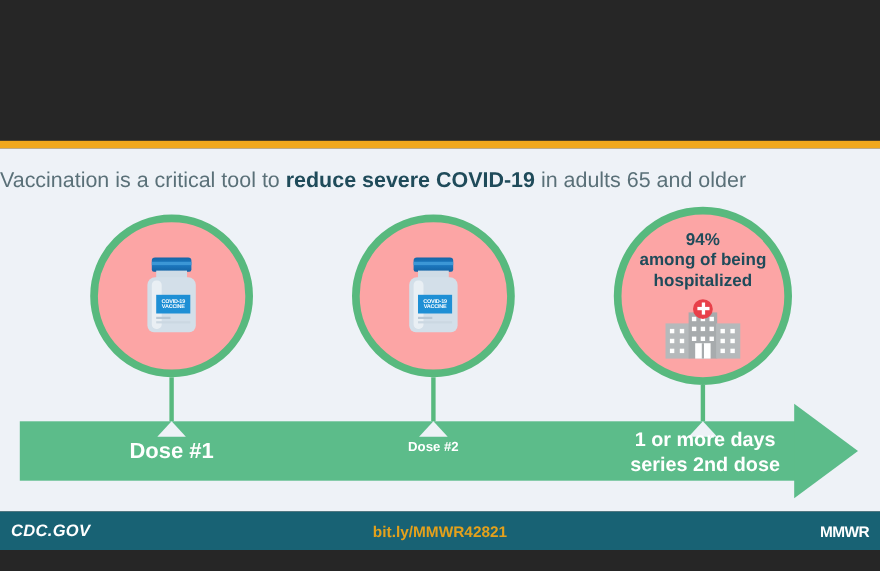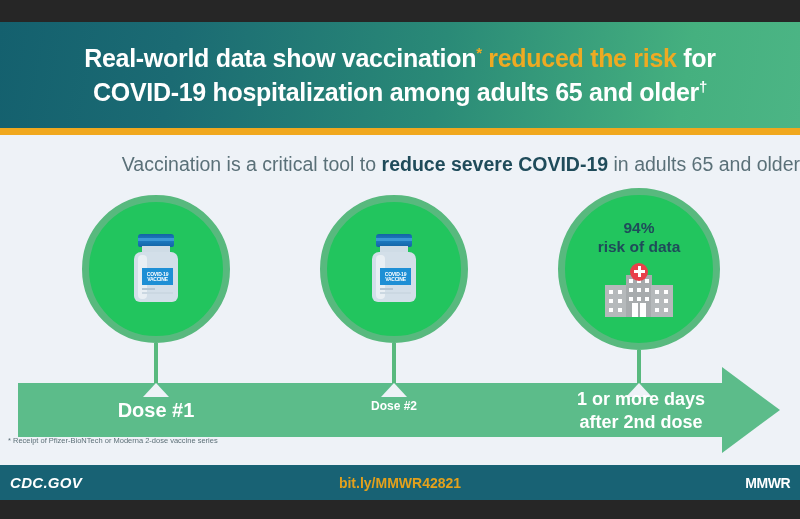--- a/index.html
+++ b/index.html
@@ -55,35 +55,35 @@
     position: absolute;
     left: 0; top: 135px;
     width: 800px; height: 330px;
     background: #eef2f7;
   }
 
   .subtitle {
     position: absolute;
     left: 0; top: 18px;
     width: 800px;
-    text-align: right;
+    text-align: left;
     font-size: 19.5px;
     color: #5a7078;
     white-space: nowrap;
     font-family: "Liberation Sans", sans-serif;
   }
   .subtitle b { color: #1f4b5a; font-weight: bold; }
 
   
   .circle {
     position: absolute;
     width: 148px; height: 148px;
     border-radius: 50%;
     border: 7px solid #58b97e;
-    background: #22c55e;
+    background: #fca5a5;
     display: flex;
     align-items: center;
     justify-content: center;
     flex-direction: column;
   }
   .c1 { left: 82px;  top: 60px; }
   .c2 { left: 320px; top: 60px; }
   .c3 { left: 558px; top: 53px; width: 162px; height: 162px; }
 
   
@@ -295,30 +295,20 @@
     left: 0; top: 500px;
     width: 800px; height: 19px;
     background: #262626;
   }
 </style>
 </head>
 <body>
 
 <div class="screen">
 
-  <div class="header">
-    <div class="header-line">
-      <span>Real-world data show vaccination</span><span class="sup hl-orange">*</span>
-      <span class="hl-orange">reduced the risk</span>
-      <span>for</span>
-    </div>
-    <div class="header-line">
-      <span>COVID-19 hospitalization among adults 65 and older</span><span class="sup">†</span>
-    </div>
-  </div>
 
   <div class="gold-rule"></div>
 
   <div class="panel">
 
     <div class="subtitle">
       <span>Vaccination is a critical tool to</span>
       <b>reduce severe COVID-19</b>
       <span>in adults 65 and older</span>
     </div>
@@ -355,21 +345,22 @@
               <i></i>
             </div>
         </div>
       </div>
     </div>
     <div class="stem s2"></div>
 
     <div class="circle c3">
       <div class="stat-text">
         <div>94%</div>
-        <div>risk of data</div>
+        <div>among of being</div>
+        <div>hospitalized</div>
       </div>
       <div class="hospital">
         <div class="hosp-cross"></div>
         <div class="hosp-left">
           <div class="win" style="left:4px;  top:5px;"></div>
           <div class="win" style="left:13px; top:5px;"></div>
           <div class="win" style="left:4px;  top:14px;"></div>
           <div class="win" style="left:13px; top:14px;"></div>
           <div class="win" style="left:4px;  top:23px;"></div>
           <div class="win" style="left:13px; top:23px;"></div>
@@ -401,25 +392,24 @@
     <div class="arrowbar"></div>
     <div class="arrowhead"></div>
     <div class="notch n1"></div>
     <div class="notch n2"></div>
     <div class="notch n3"></div>
 
     <div class="arrow-label al1">Dose #1</div>
     <div class="arrow-label al2">Dose #2</div>
     <div class="arrow-label al3">
       <div>1 or more days</div>
-      <div>after 2nd dose</div>
+      <div>series 2nd dose</div>
     </div>
 
     <div class="footnotes">
-      <div>* Receipt of Pfizer-BioNTech or Moderna 2-dose vaccine series</div>
     </div>
   </div>
 
   <div class="footer">
     <div class="cdc-gov">CDC.GOV</div>
     <div class="bitly">bit.ly/MMWR42821</div>
     <div class="mmwr">MMWR</div>
   </div>
 
   <div class="bottom-black"></div>

